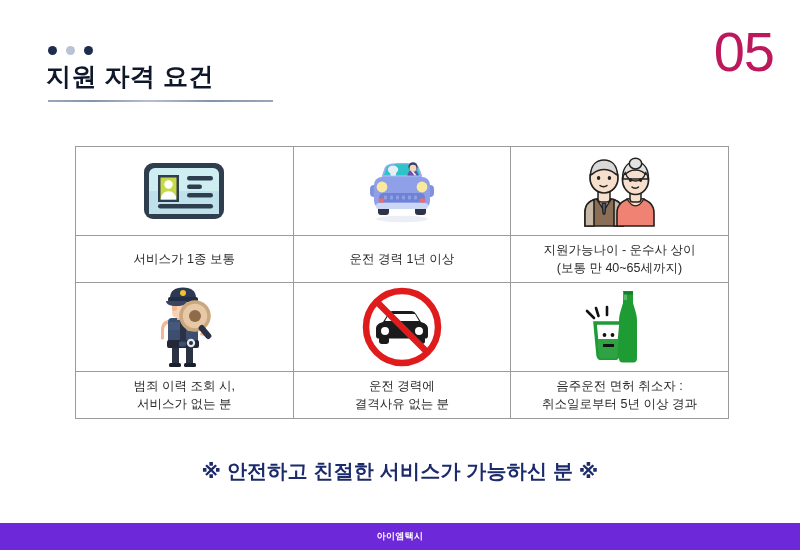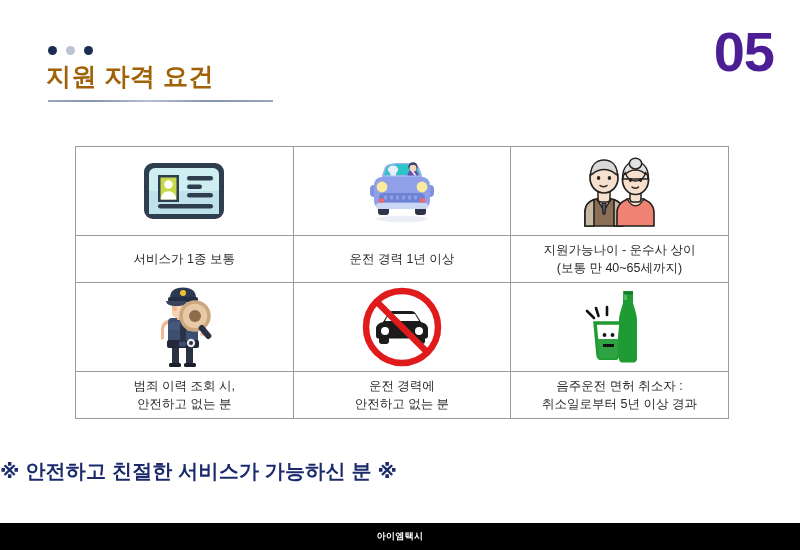--- a/index.html
+++ b/index.html
@@ -37,41 +37,41 @@
   .dot.d1 { background: #1d2d50; }
   .dot.d2 { background: #b9c3d4; }
   .dot.d3 { background: #1d2d50; }
 
   .page-title {
     position: absolute;
     left: 46px;
     top: 61px;
     font-size: 25px;
     font-weight: bold;
-    color: #a16207;
+    color: #0f172a;
     letter-spacing: 0.5px;
     line-height: 1.2;
   }
 
   .title-rule {
     position: absolute;
     left: 48px;
     top: 100px;
     width: 225px;
     height: 2px;
     background: linear-gradient(to right, #9aa6bd 0%, #8593ad 20%, #b6bfd0 45%, #8593ad 72%, #9aa6bd 100%);
   }
 
   .slide-number {
     position: absolute;
     right: 26px;
     top: 24px;
     font-size: 56px;
-    font-weight: bold;
-    color: #4c1d95;
+    font-weight: normal;
+    color: #be185d;
     letter-spacing: -1px;
     line-height: 1;
   }
 
   
   .grid {
     position: absolute;
     left: 75px;
     top: 146px;
     width: 650px;
@@ -104,35 +104,35 @@
     justify-content: center;
     height: 88px;
   }
 
   
   .footnote {
     position: absolute;
     left: 0;
     right: 0;
     top: 458px;
-    text-align: left;
+    text-align: center;
     font-size: 20px;
     font-weight: bold;
     color: #1b2a6b;
     letter-spacing: 0.2px;
   }
 
   
   .bottom-bar {
     position: absolute;
     left: 0;
     bottom: 0;
     width: 800px;
     height: 27px;
-    background: #000000;
+    background: #6d28d9;
     display: flex;
     align-items: center;
     justify-content: center;
   }
   .bottom-bar-text {
     color: #ffffff;
     font-size: 9px;
     font-weight: bold;
     letter-spacing: 0.3px;
   }
@@ -329,25 +329,25 @@
               <line x1="13" y1="21" x2="15.5" y2="29" stroke="#111111" stroke-width="2.6" stroke-linecap="round"></line>
               <line x1="24" y1="20" x2="24" y2="28" stroke="#111111" stroke-width="2.6" stroke-linecap="round"></line>
             </svg>
           </div>
         </td>
       </tr>
 
       <tr class="label-row">
         <td>
           <div class="cell-label">범죄 이력 조회 시,
-안전하고 없는 분</div>
+서비스가 없는 분</div>
         </td>
         <td>
           <div class="cell-label">운전 경력에
-안전하고 없는 분</div>
+결격사유 없는 분</div>
         </td>
         <td>
           <div class="cell-label">음주운전 면허 취소자 :
 취소일로부터 5년 이상 경과</div>
         </td>
       </tr>
     </tbody>
   </table>
 
   <div class="footnote">※ 안전하고 친절한 서비스가 가능하신 분 ※</div>

